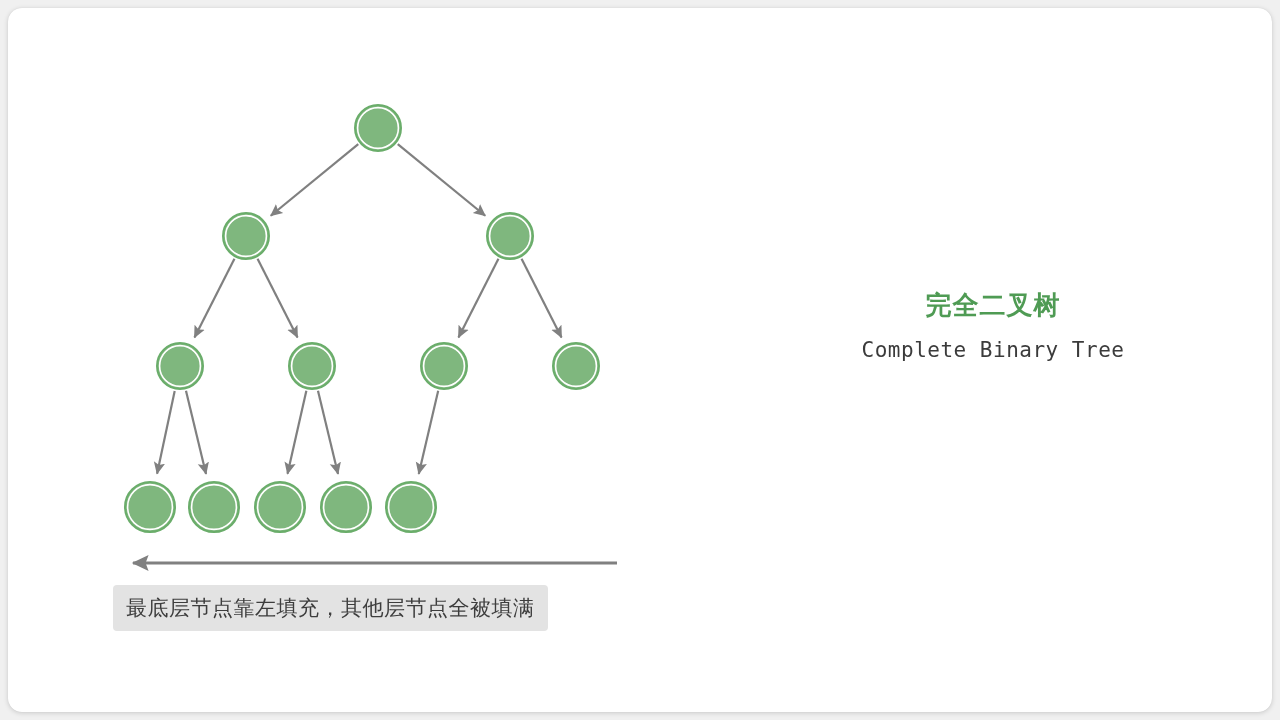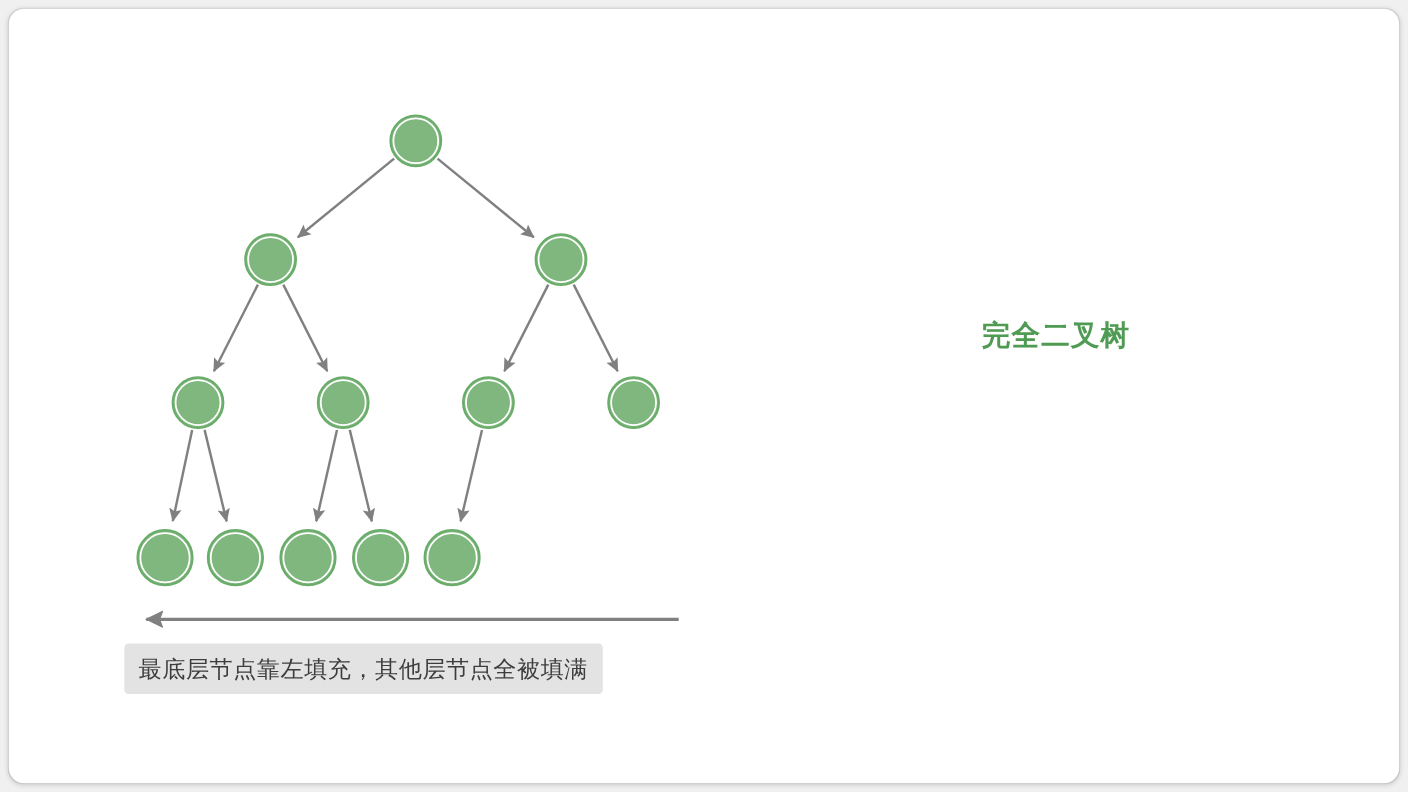--- a/index.html
+++ b/index.html
@@ -30,21 +30,21 @@
   }
   #tree-svg {
     position: absolute;
     left: 0;
     top: 0;
     width: 1280px;
     height: 720px;
   }
   .label-block {
     position: absolute;
-    left: 752px;
+    left: 785px;
     top: 288px;
     width: 416px;
     text-align: center;
   }
   .title-cn {
     font-family: "Liberation Sans", "DejaVu Sans", sans-serif;
     font-size: 26px;
     font-weight: bold;
     color: #4f9b54;
     letter-spacing: 1px;
@@ -182,20 +182,21 @@
           <circle cx="411" cy="507" r="21" fill="#7fb77e"></circle>
         </g>
       </g>
     <g id="direction-arrow-layer">
         <line x1="617" y1="563" x2="133" y2="563" stroke="#808080" stroke-width="3" marker-end="url(#arrowhead-flat)"></line>
       </g>
   </svg>
 
   <div class="label-block">
     <div class="title-cn">完全二叉树</div>
+    <div class="title-en">Complete Binary Tree</div>
   </div>
 
   <div class="caption-box">
     <span class="caption-text">最底层节点靠左填充，其他层节点全被填满</span>
   </div>
 
 
 </div>
 
 </body></html>

